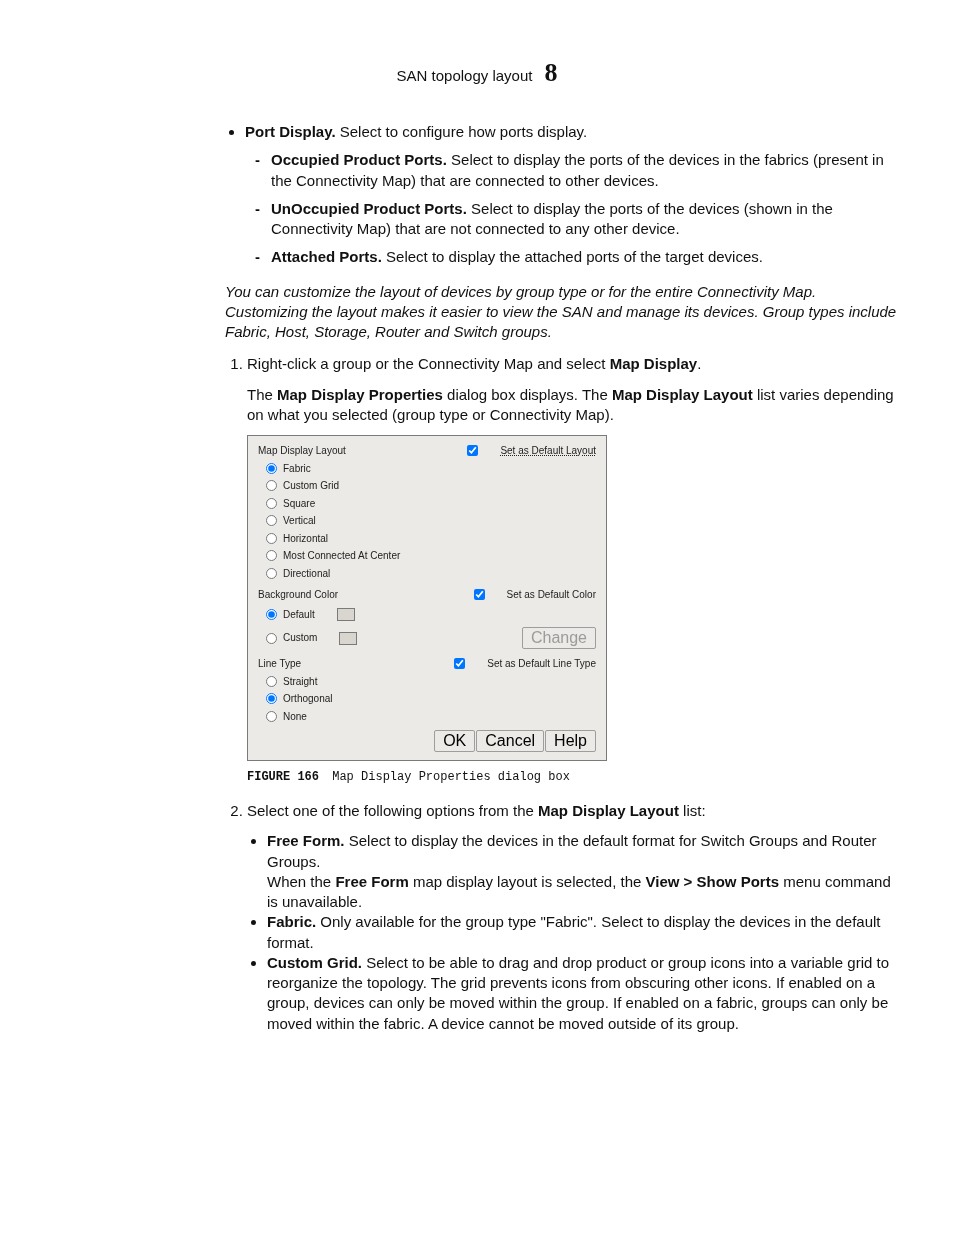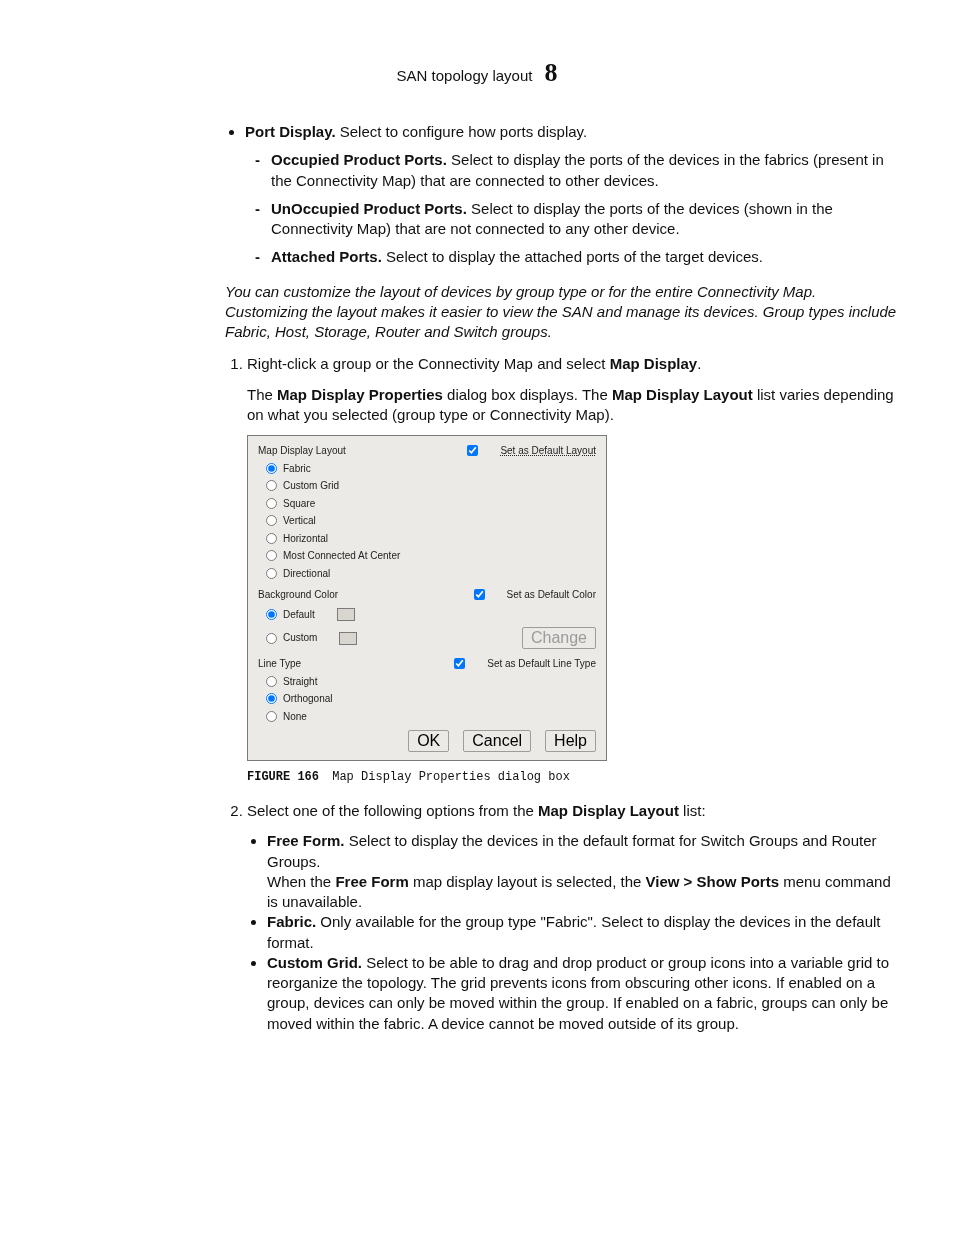--- a/index.html
+++ b/index.html
@@ -111,21 +111,21 @@
     background: #eceae6;
     border: 1px solid #9d9d9d;
     border-radius: 2px;
   }
   .dialog .btn[disabled] {
     color: #9b9b9b;
   }
   .dialog .footer {
     display: flex;
     justify-content: flex-end;
-    gap: 14px;
+    gap: 1px;
     margin-top: 7px;
   }
   .dialog .group-top { margin-top: 8px; }
   .sidecell { display:flex; align-items:center; gap:20px; }
 </style>
 </head>
 <body>
 
 <div class="page">
   <div class="header">

